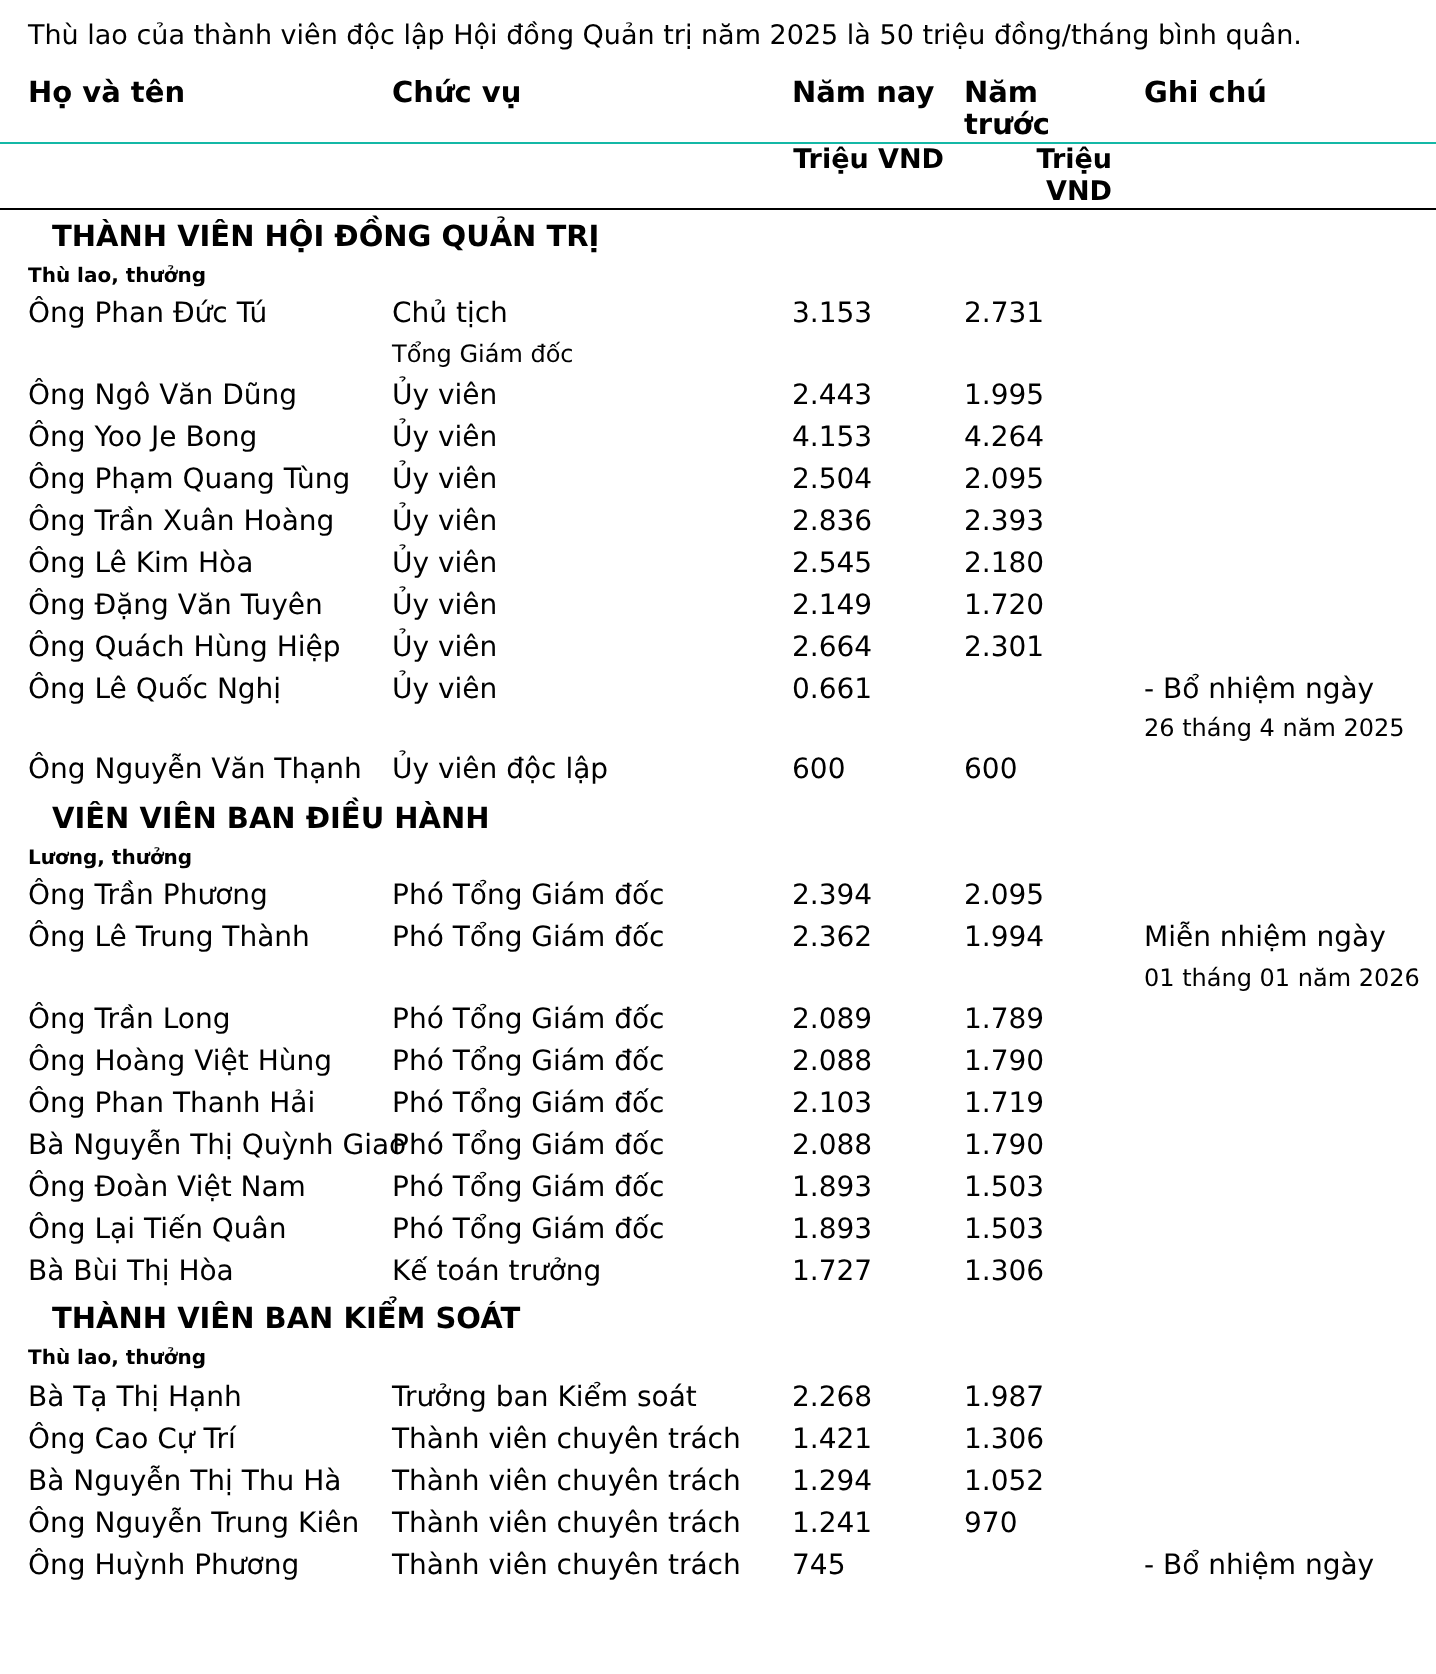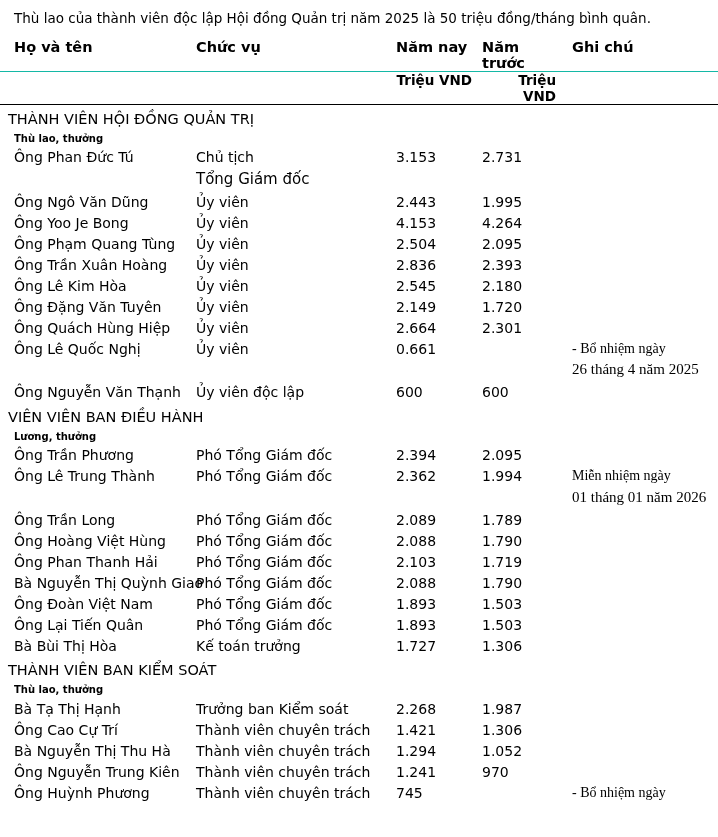--- a/index.html
+++ b/index.html
@@ -68,38 +68,38 @@
     line-height: 1.0;
     padding: 3.5px 0 3.5px 0;
     white-space: nowrap;
   }
   tr.data td.name { padding-left: 14px; }
   tr.data td.role { padding-left: 0; }
   tr.data td.note { padding-left: 6px; }
 
   tr.section td {
     font-size: 14.5px;
-    font-weight: normal;
-    padding: 6px 0 3px 8px;
+    font-weight: bold;
+    padding: 6px 0 3px 26px;
     white-space: nowrap;
   }
   tr.subsection td {
     font-size: 10px;
     font-weight: bold;
     padding: 3px 0 3px 14px;
     white-space: nowrap;
   }
   tr.cont td {
-    font-size: 15px;
+    font-size: 12px;
     padding: 2px 0 3.5px 0;
     white-space: nowrap;
   }
   tr.cont td.role { padding-left: 0; }
   tr.cont td.note { padding-left: 6px; }
-  .note-dash { white-space: nowrap; font-family: Liberation Serif, serif; }
+  .note-dash { white-space: nowrap; }
 </style>
 </head>
 <body>
 
 <div class="page">
 
   <div class="intro">Thù lao của thành viên độc lập Hội đồng Quản trị năm 2025 là 50 triệu đồng/tháng bình quân.</div>
 
   <table class="main">
     <colgroup>

